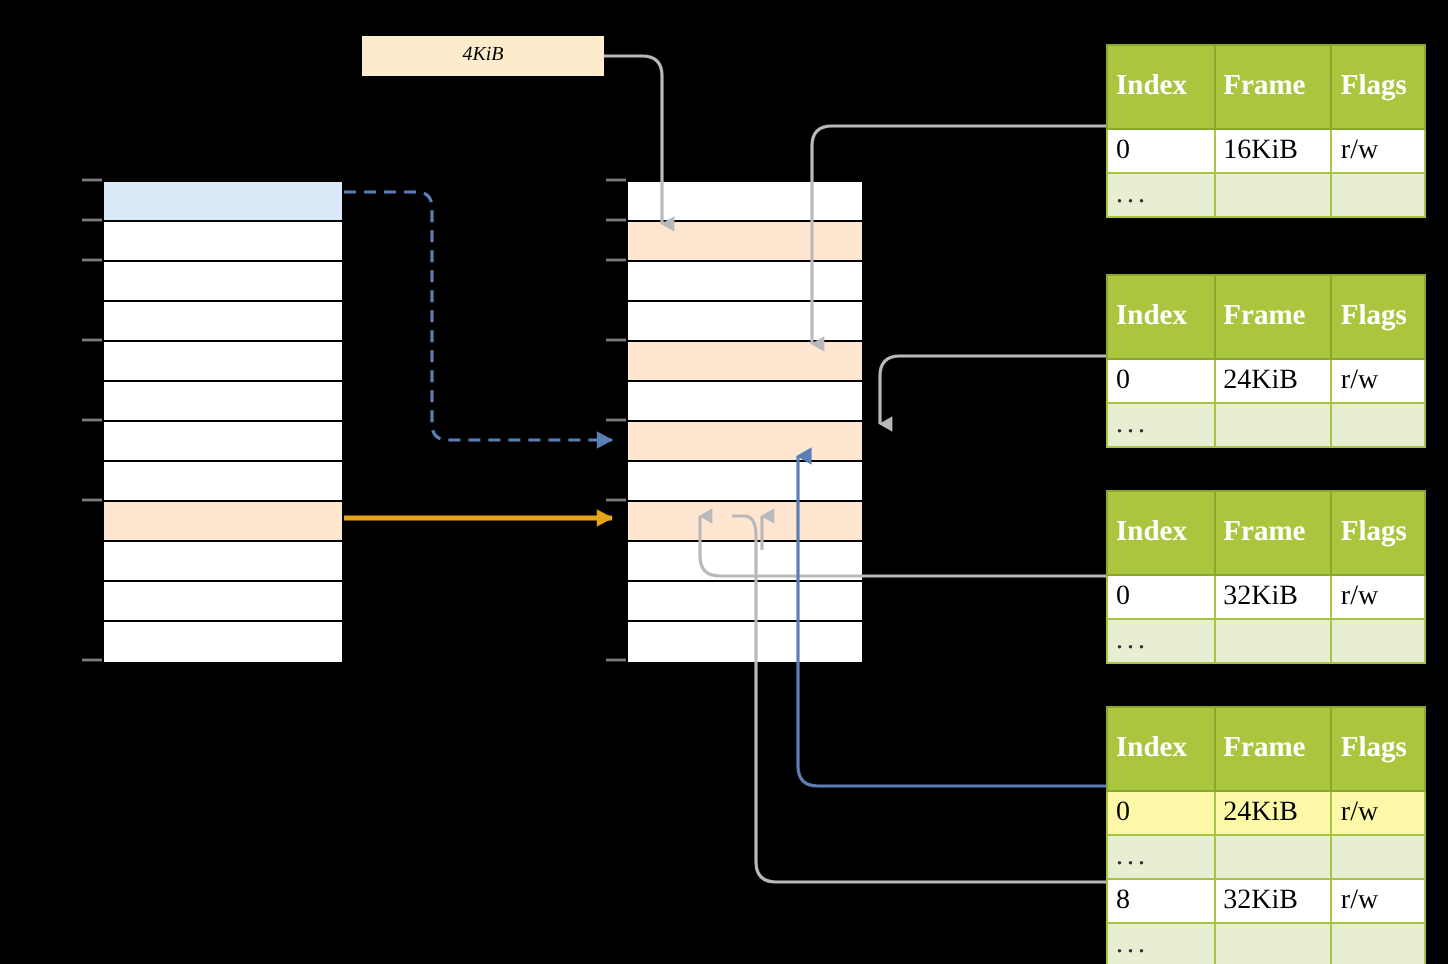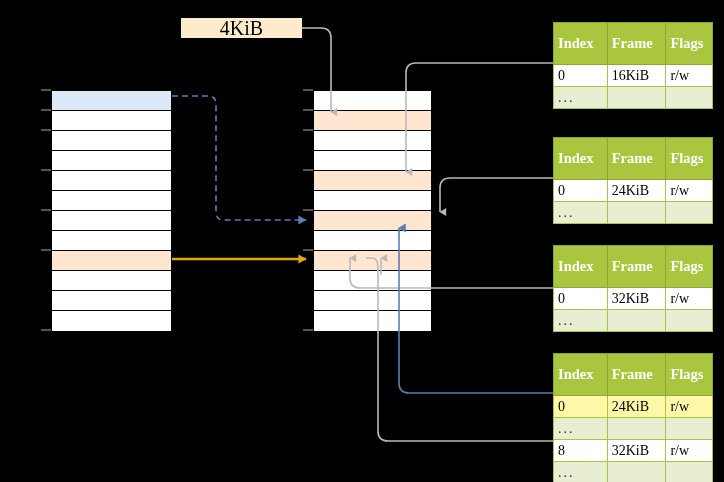--- a/index.html
+++ b/index.html
@@ -14,21 +14,21 @@
   .memblock{position:absolute;border:1.5px solid #000;box-sizing:border-box;background:#fff;}
   .memrow{box-sizing:border-box;border-bottom:1.5px solid #000;background:#ffffff;}
   .memrow:last-child{border-bottom:none;}
   .memrow.blue{background:#dce9f9;}
   .memrow.peach{background:#ffe6d0;}
 
   
   .labelbox{
     position:absolute;background:#fdeccb;border:none;
     display:flex;align-items:center;justify-content:center;
-    color:#000;font-size:20px;line-height:1;
+    color:#000;font-size:10px;line-height:1;font-style:italic;
   }
 
   
   .ptable{
     position:absolute;border-collapse:collapse;
     border:1.5px solid #000;background:#fff;
     font-size:14px;table-layout:fixed;
   }
   .ptable th{
     background:#aac63f;color:#ffffff;font-weight:bold;

